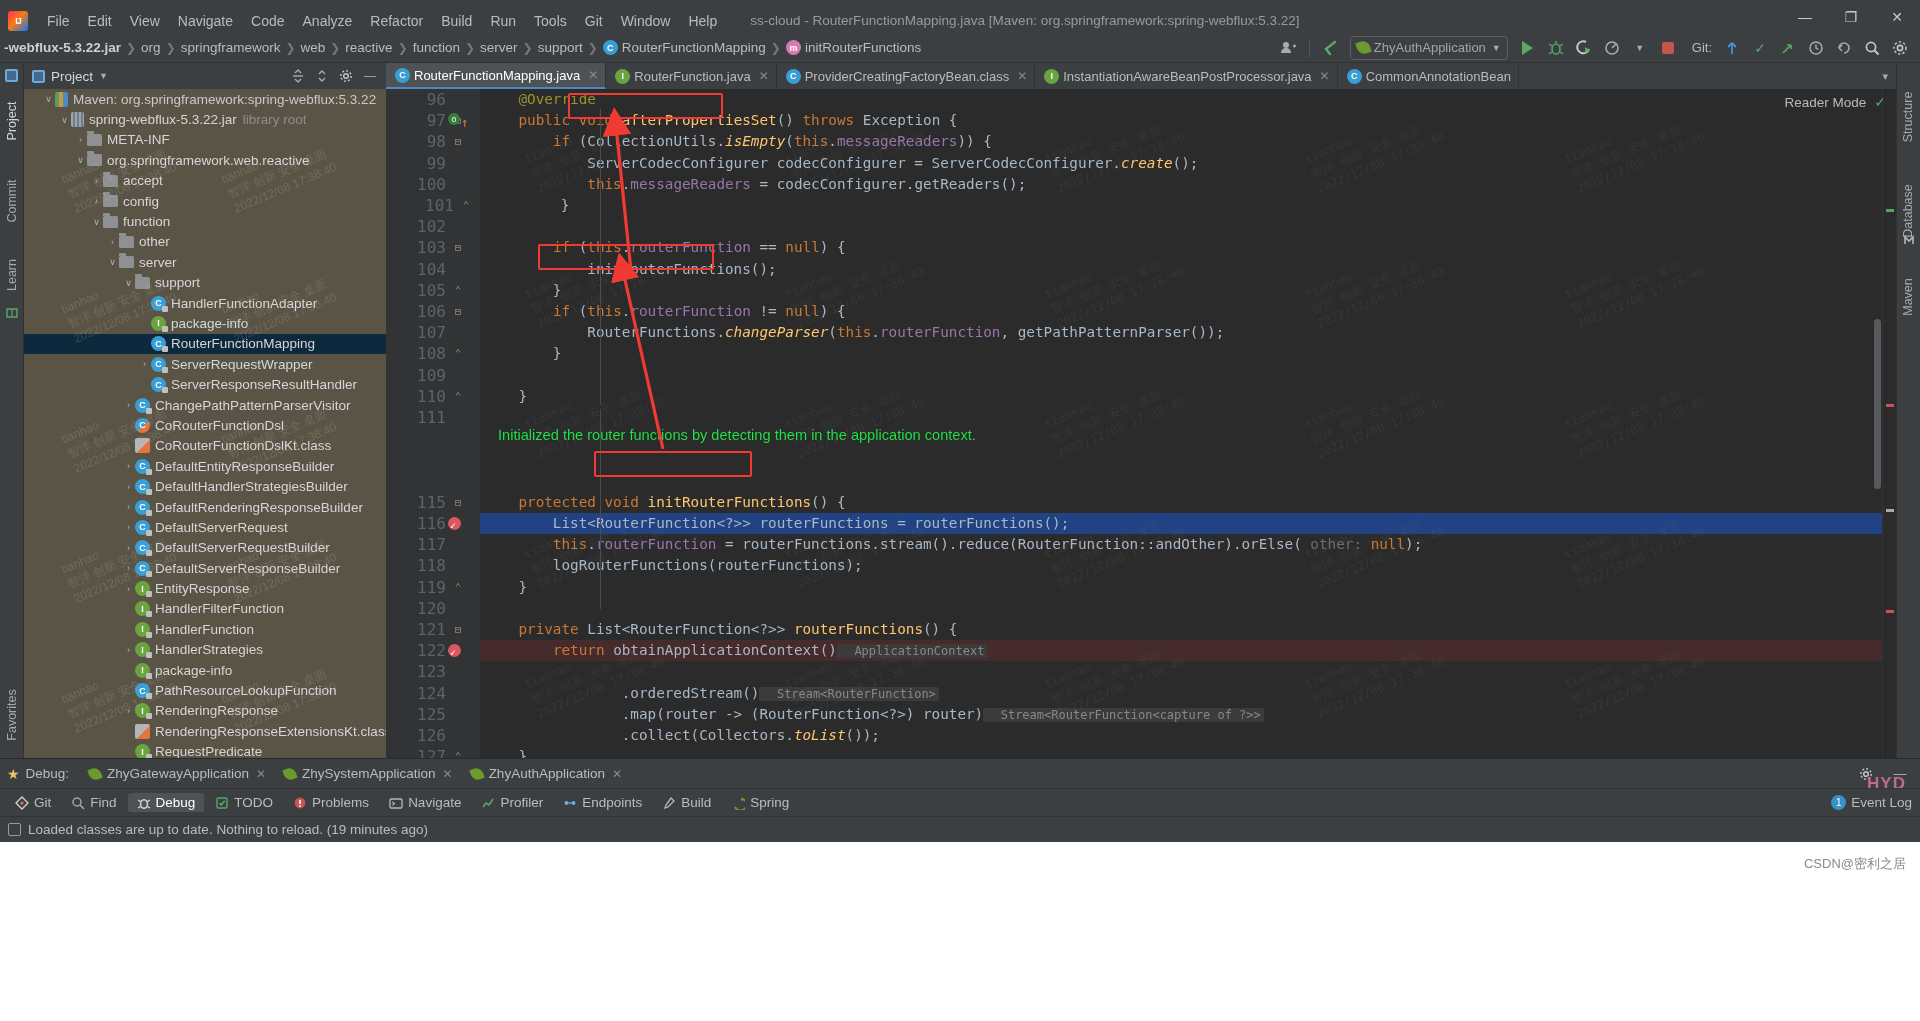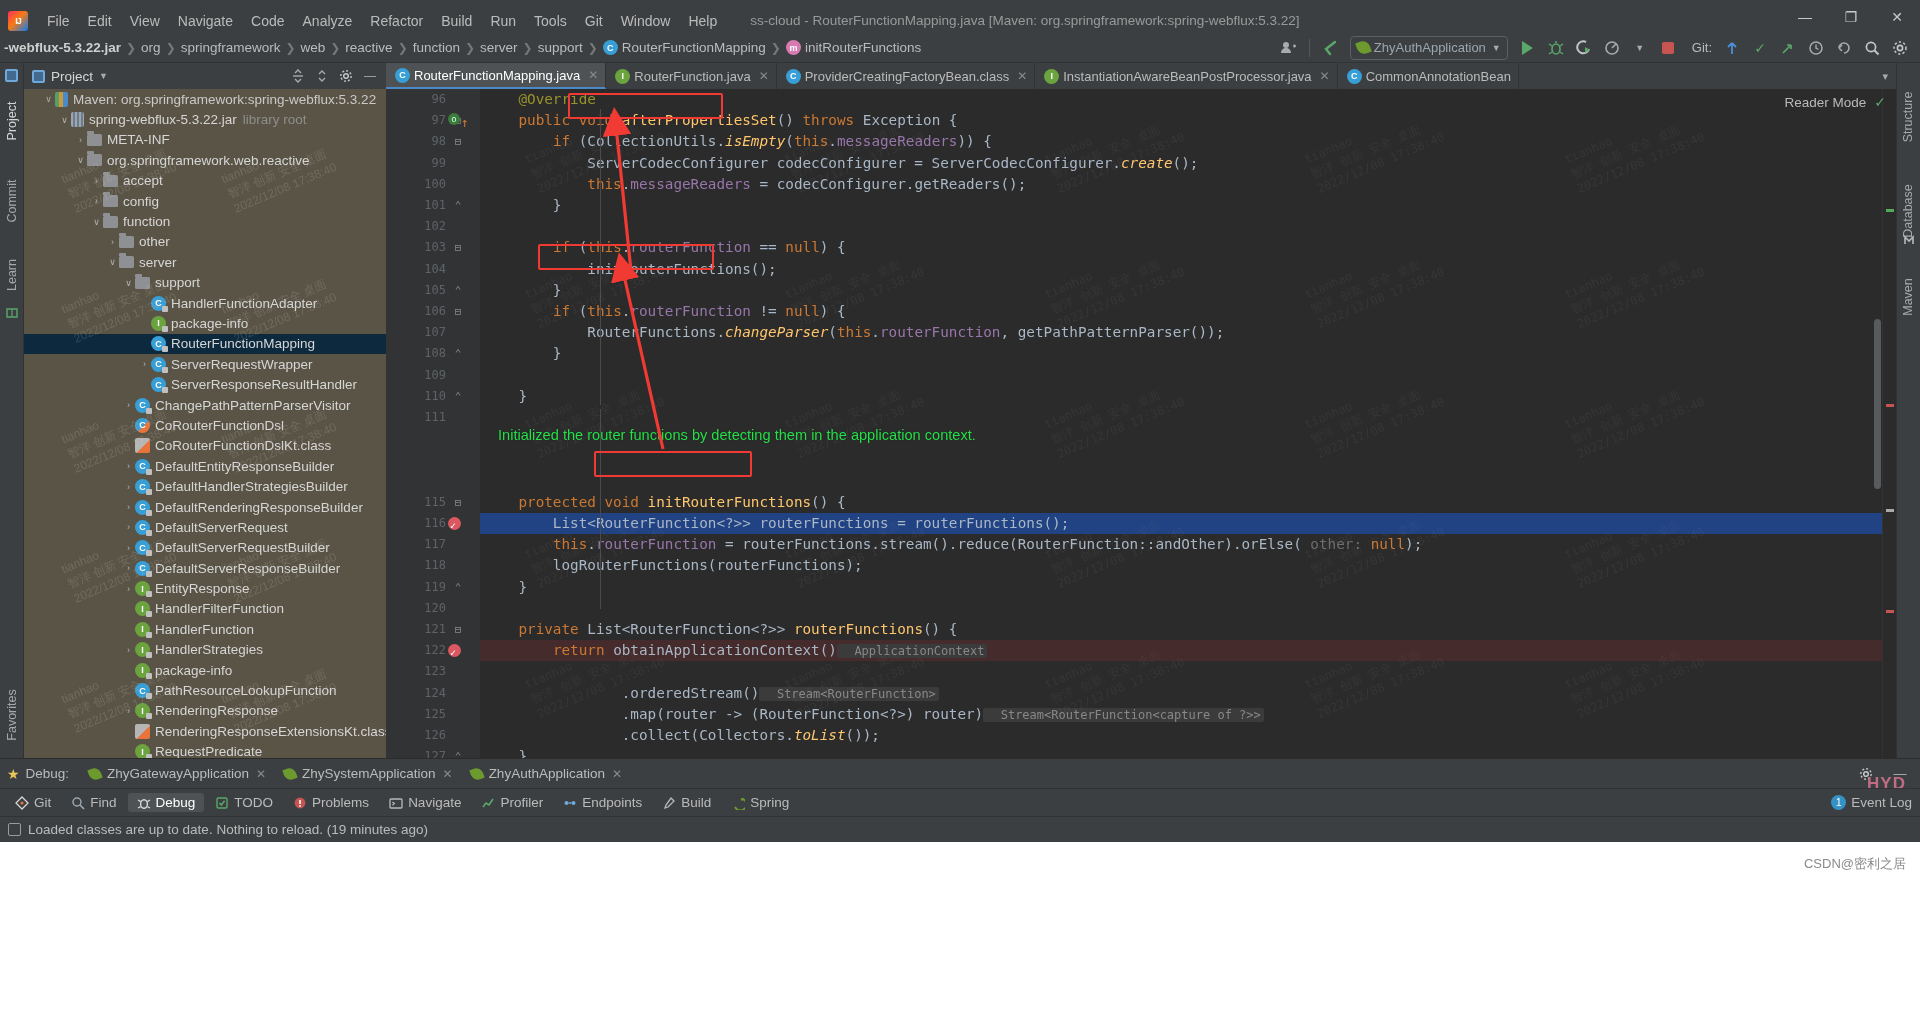--- a/index.html
+++ b/index.html
@@ -162,21 +162,21 @@
   .gutter {
     position:absolute; left:0; top:0; width:84px; height:669px; background:#313335;
   }
   .annobar{ position:absolute; left:84px; top:0; width:10px; height:669px; background:#313335; }
   .code-area {
     position:absolute; left:0; top:0; width:1510px; height:669px;
     font-family:"DejaVu Sans Mono", monospace; font-size:14.3px; line-height:21.2px;
   }
   .cl { position:relative; height:21.2px; white-space:pre; }
   .lnum {
-    position:absolute; left:0; width:60px; text-align:right; color:#606366; font-size:12px;
+    position:absolute; left:0; width:60px; text-align:right; color:#606366; font-size:16px;
     font-family:"DejaVu Sans Mono", monospace;
   }
   .fold { position:absolute; left:66px; width:12px; text-align:center; color:#888; font-size:11px; }
   .ctext { position:absolute; left:98px; color:#a9b7c6; }
   .hl-line { position:absolute; left:94px; width:1416px; height:21.2px; }
   .sel-line { background:#214283; }
   .err-line { background:#452b2b; }
   .kw { color:#cc7832; }
   .fn { color:#ffc66d; }
   .fni{ color:#ffc66d; font-style:italic; }
@@ -742,21 +742,21 @@
 
   <div class="editor">
     <div class="gutter"></div>
     <div class="annobar"></div>
     <div class="code-area" id="codearea">
         <div class="cl" style="position: absolute; left: 0px; top: 0px; width: 1510px;"><span class="lnum">96</span><span class="ctext" style="opacity: 0.75;"><span class="plain">    </span><span class="anno">@Override</span></span></div>
         <div class="cl" style="position: absolute; left: 0px; top: 21.2px; width: 1510px;"><span class="lnum">97</span><span class="fold">⊟</span><span class="ovr-ico">o</span><span class="ovr-arrow">↑</span><span class="ctext"><span class="plain">    </span><span class="kw">public</span><span class="plain"> </span><span class="kw">void</span><span class="plain"> </span><span class="fn">afterPropertiesSet</span><span class="plain">() </span><span class="kw">throws</span><span class="plain"> Exception {</span></span></div>
         <div class="cl" style="position: absolute; left: 0px; top: 42.4px; width: 1510px;"><span class="lnum">98</span><span class="fold">⊟</span><span class="ctext"><span class="plain">        </span><span class="kw">if</span><span class="plain"> (CollectionUtils.</span><span class="fni">isEmpty</span><span class="plain">(</span><span class="kw">this</span><span class="plain">.</span><span class="fld">messageReaders</span><span class="plain">)) {</span></span></div>
         <div class="cl" style="position: absolute; left: 0px; top: 63.6px; width: 1510px;"><span class="lnum">99</span><span class="ctext"><span class="plain">            ServerCodecConfigurer codecConfigurer = ServerCodecConfigurer.</span><span class="fni">create</span><span class="plain">();</span></span></div>
         <div class="cl" style="position: absolute; left: 0px; top: 84.8px; width: 1510px;"><span class="lnum">100</span><span class="ctext"><span class="plain">            </span><span class="kw">this</span><span class="plain">.</span><span class="fld">messageReaders</span><span class="plain"> = codecConfigurer.getReaders();</span></span></div>
-        <div class="cl" style="position: absolute; left: 0px; top: 106px; width: 1440px;"><span class="lnum">101</span><span class="fold">⌃</span><span class="ctext"><span class="plain">        }</span></span></div>
+        <div class="cl" style="position: absolute; left: 8px; top: 106px; width: 1440px;"><span class="lnum">101</span><span class="fold">⌃</span><span class="ctext"><span class="plain">        }</span></span></div>
         <div class="cl" style="position: absolute; left: 0px; top: 127.2px; width: 1510px;"><span class="lnum">102</span><span class="ctext"><span class="plain"></span></span></div>
         <div class="cl" style="position: absolute; left: 0px; top: 148.4px; width: 1510px;"><span class="lnum">103</span><span class="fold">⊟</span><span class="ctext"><span class="plain">        </span><span class="kw">if</span><span class="plain"> (</span><span class="kw">this</span><span class="plain">.</span><span class="fld">routerFunction</span><span class="plain"> == </span><span class="kw">null</span><span class="plain">) {</span></span></div>
         <div class="cl" style="position: absolute; left: 0px; top: 169.6px; width: 1510px;"><span class="lnum">104</span><span class="ctext"><span class="plain">            initRouterFunctions();</span></span></div>
         <div class="cl" style="position: absolute; left: 0px; top: 190.8px; width: 1510px;"><span class="lnum">105</span><span class="fold">⌃</span><span class="ctext"><span class="plain">        }</span></span></div>
         <div class="cl" style="position: absolute; left: 0px; top: 212px; width: 1510px;"><span class="lnum">106</span><span class="fold">⊟</span><span class="ctext"><span class="plain">        </span><span class="kw">if</span><span class="plain"> (</span><span class="kw">this</span><span class="plain">.</span><span class="fld">routerFunction</span><span class="plain"> != </span><span class="kw">null</span><span class="plain">) {</span></span></div>
         <div class="cl" style="position: absolute; left: 0px; top: 233.2px; width: 1510px;"><span class="lnum">107</span><span class="ctext"><span class="plain">            RouterFunctions.</span><span class="fni">changeParser</span><span class="plain">(</span><span class="kw">this</span><span class="plain">.</span><span class="fld">routerFunction</span><span class="plain">, getPathPatternParser());</span></span></div>
         <div class="cl" style="position: absolute; left: 0px; top: 254.4px; width: 1510px;"><span class="lnum">108</span><span class="fold">⌃</span><span class="ctext"><span class="plain">        }</span></span></div>
         <div class="cl" style="position: absolute; left: 0px; top: 275.6px; width: 1510px;"><span class="lnum">109</span><span class="ctext"><span class="plain"></span></span></div>
         <div class="cl" style="position: absolute; left: 0px; top: 296.8px; width: 1510px;"><span class="lnum">110</span><span class="fold">⌃</span><span class="ctext"><span class="plain">    }</span></span></div>
         <div class="cl" style="position: absolute; left: 0px; top: 318px; width: 1510px;"><span class="lnum">111</span><span class="ctext"><span class="plain"></span></span></div>

